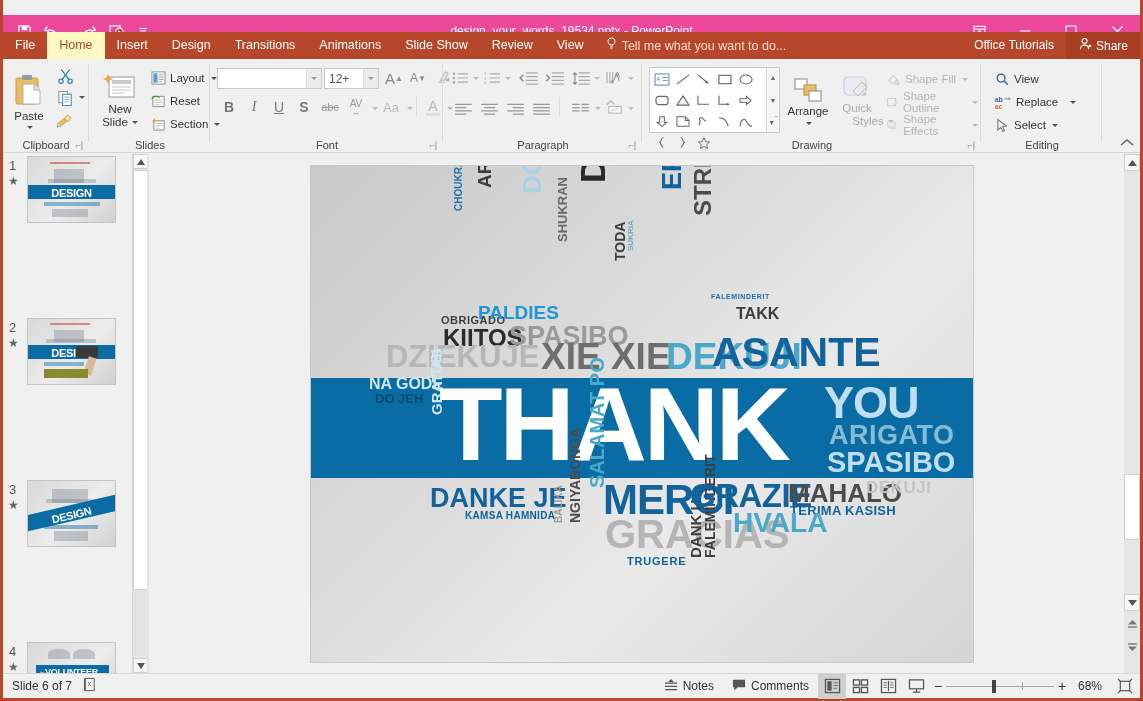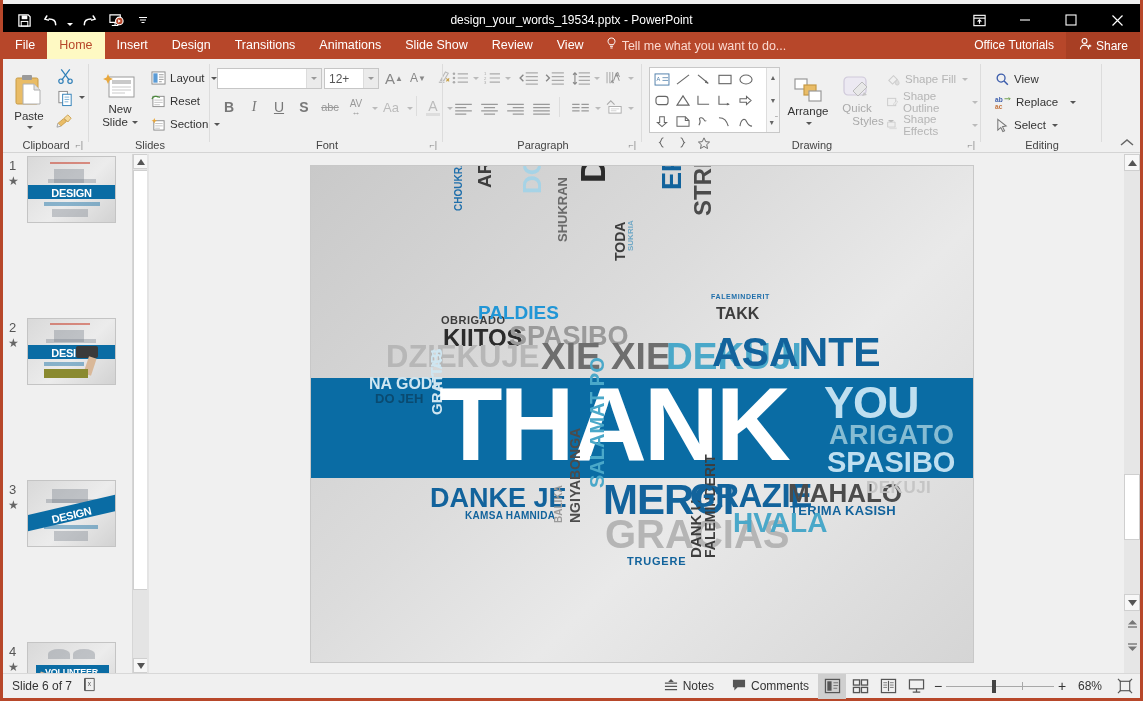--- a/index.html
+++ b/index.html
@@ -9,22 +9,22 @@
     background:#f0f0f0;
     font-size:12px;
     color:#262626;
     -webkit-font-smoothing: antialiased;
   }
   #app { position:relative; width:1143px; height:701px; background:#f0f0f0;
          border-left:3px solid #b7472a; border-right:3px solid #b7472a;
          border-bottom:3px solid #b7472a; }
 
   
-  .titlebar { position:absolute; left:0; top:4px; width:1137px; height:32px;
-              background:#000000; color:#fff; }
+  .titlebar { position:absolute; left:0; top:15px; width:1137px; height:32px;
+              background:#ec4899; color:#fff; }
   .qat { position:absolute; left:8px; top:0; height:32px; display:flex; align-items:center; gap:1px; }
   .qat-btn { width:26px; height:26px; display:flex; align-items:center; justify-content:center;
              color:#fff; cursor:default; }
   .qat-btn svg { display:block; }
   .qat-caret { width:10px; height:26px; display:flex; align-items:flex-end; justify-content:center;
                padding-bottom:7px; }
   .caret-d { width:0;height:0;border-left:3px solid transparent;border-right:3px solid transparent;
              border-top:3.5px solid #fff; }
   .title-text { position:absolute; left:0; top:0; width:1137px; height:32px; line-height:32px;
                 text-align:center; font-size:12px; color:#fff; }
@@ -783,21 +783,21 @@
         <div class="w vert" style="left: 264px; top: 17px; font-size: 35px; color: rgb(43, 43, 43); font-weight: bold; letter-spacing: 0px; transform: rotate(-90deg); transform-origin: left top;">DANKIE</div>
         <div class="w vert" style="left: 302px; top: 95px; font-size: 14px; color: rgb(61, 61, 61); font-weight: bold; letter-spacing: 0px; transform: rotate(-90deg); transform-origin: left top;">TODA</div>
         <div class="w vert" style="left: 316px; top: 85px; font-size: 8px; color: rgb(111, 168, 198); font-weight: bold; letter-spacing: 0px; transform: rotate(-90deg); transform-origin: left top;">SUKRIA</div>
         <div class="w vert" style="left: 348px; top: 24px; font-size: 27px; color: rgb(18, 99, 156); font-weight: bold; letter-spacing: 0px; transform: rotate(-90deg); transform-origin: left top;">EFHARISTO</div>
         <div class="w vert" style="left: 380px; top: 50px; font-size: 24px; color: rgb(75, 75, 75); font-weight: bold; letter-spacing: 0px; transform: rotate(-90deg); transform-origin: left top;">STRENGTH</div>
         <div class="w" style="left: 130px; top: 149px; font-size: 11px; color: rgb(61, 61, 61); font-weight: bold; letter-spacing: 0.5px;">OBRIGADO</div>
         <div class="w" style="left: 148px; top: 137px; font-size: 19px; color: rgb(33, 150, 214); font-weight: bold; letter-spacing: 0px; margin-left: 19px;">PALDIES</div>
         <div class="w" style="left: 400px; top: 127px; font-size: 7px; color: rgb(31, 111, 171); font-weight: bold; letter-spacing: 0.6px;">FALEMINDERIT</div>
         <div class="w" style="left: 132px; top: 160px; font-size: 24px; color: rgb(43, 43, 43); font-weight: bold; letter-spacing: 0px;">KIITOS</div>
         <div class="w" style="left: 198px; top: 157px; font-size: 27px; color: rgb(154, 154, 154); font-weight: bold; letter-spacing: 0px;">SPASIBO</div>
-        <div class="w" style="left: 405px; top: 140px; font-size: 16px; color: rgb(61, 61, 61); font-weight: bold; letter-spacing: 0px;">TAKK</div>
+        <div class="w" style="left: 425px; top: 140px; font-size: 16px; color: rgb(61, 61, 61); font-weight: bold; letter-spacing: 0px;">TAKK</div>
         <div class="w" style="left: 75px; top: 175px; font-size: 31px; color: rgb(183, 183, 183); font-weight: bold; letter-spacing: 0px;">DZIEKUJE</div>
         <div class="w" style="left: 230px; top: 172px; font-size: 37px; color: rgb(110, 110, 110); font-weight: bold; letter-spacing: 0px;">XIE XIE</div>
         <div class="w" style="left: 355px; top: 172px; font-size: 37px; color: rgb(74, 168, 201); font-weight: bold; letter-spacing: 0px;">DEKUJI</div>
         <div class="w" style="left: 401px; top: 166px; font-size: 41px; color: rgb(18, 99, 156); font-weight: bold; letter-spacing: 0px;">ASANTE</div>
         <div class="w" style="left: 58px; top: 210px; font-size: 16px; color: rgb(207, 230, 241); font-weight: bold; letter-spacing: 0px;">NA GODE</div>
         <div class="w" style="left: 64px; top: 226px; font-size: 13px; color: rgb(10, 74, 112); font-weight: bold; letter-spacing: 0px;">DO JEH</div>
         <div class="w vert" style="left: 118px; top: 210px; font-size: 14px; color: rgb(207, 230, 241); font-weight: bold; letter-spacing: 0px; transform: rotate(-90deg); transform-origin: left top;">TIBI</div>
         <div class="w vert" style="left: 118px; top: 249px; font-size: 15px; color: rgb(207, 230, 241); font-weight: bold; letter-spacing: 0px; transform: rotate(-90deg); transform-origin: left top;">GRATIAS</div>
         <div class="w" style="left: 128px; top: 206px; font-size: 104px; color: rgb(255, 255, 255); font-weight: bold; letter-spacing: -3px;">THANK</div>
         <div class="w" style="left: 513px; top: 214px; font-size: 45px; color: rgb(191, 223, 240); font-weight: bold; letter-spacing: -1px;">YOU</div>

